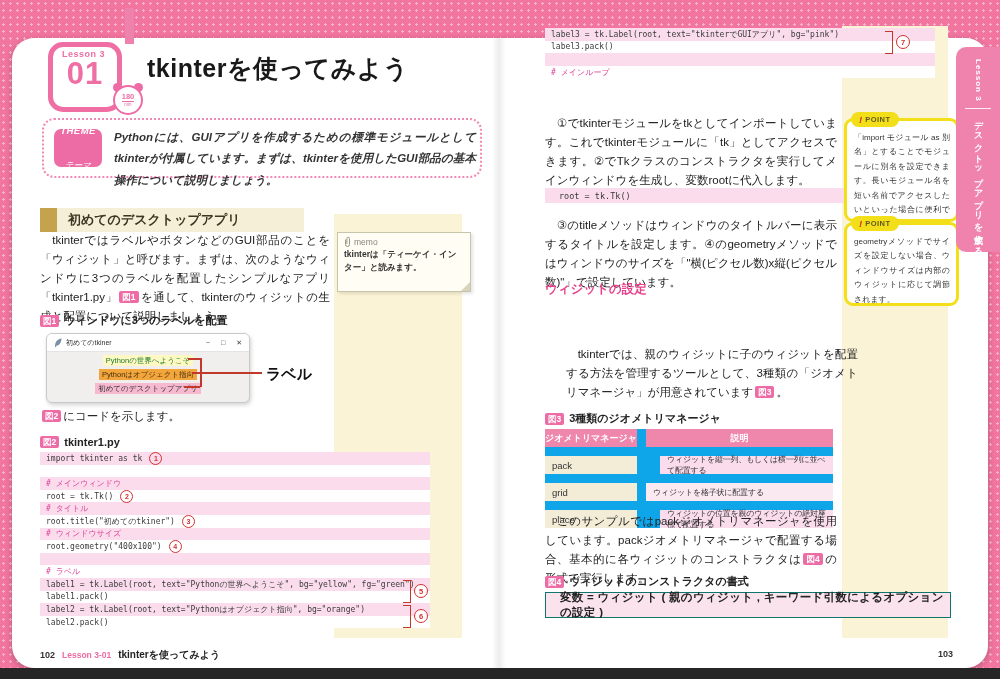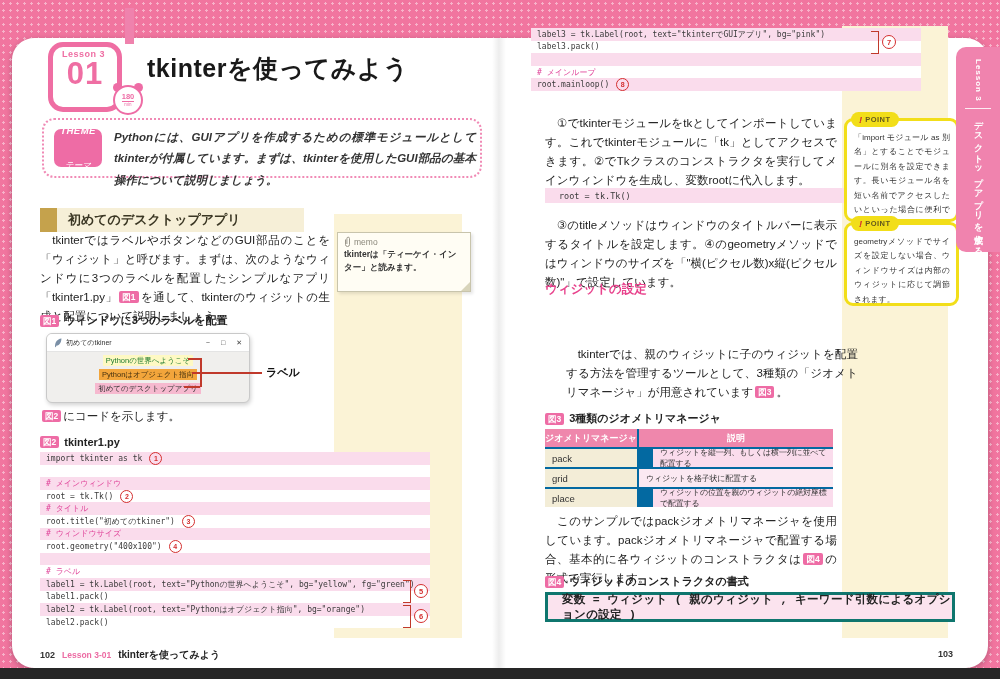--- a/index.html
+++ b/index.html
@@ -59,51 +59,51 @@
     border:1px solid #c9c9c9;border-radius:6px;box-shadow:1px 2px 4px rgba(0,0,0,.18);overflow:hidden;}
   .tkbar{height:17px;background:#fff;border-bottom:1px solid #e4e4e4;display:flex;align-items:center;padding:0 7px;gap:4px;}
   .tkbar .wt{font-size:7px;color:#333;flex:1 1 auto;}
   .tkbar .wc{font-size:7px;color:#444;margin-left:7px;}
   .tkbody{display:flex;flex-direction:column;align-items:center;padding-top:3px;gap:3px;}
   .chip{font-size:7.5px;line-height:11px;padding:0 3px;white-space:nowrap;}
   .chip1{background:#fef9c3;color:#1d7a2e;}
   .chip2{background:#f2a53b;color:#45310f;}
   .chip3{background:#f6b9cf;color:#333;}
   .rline{position:absolute;background:#c0392b;}
-  .ann-label{position:absolute;left:266px;top:365px;font-size:11px;font-weight:bold;color:#111;}
+  .ann-label{position:absolute;left:266px;top:365px;font-size:15px;font-weight:bold;color:#111;}
 
   
   .codebox{position:absolute;background:#fff;}
   .cl{height:12.6px;display:flex;align-items:center;padding-left:6px;white-space:pre;
     font-family:"DejaVu Sans Mono","Liberation Mono",monospace;font-size:8px;color:#3b3b3b;}
   .cl:nth-child(odd){background:#fadcec;}
   .cl.cmt{color:#e0459a;}
   .cnum{display:inline-flex;align-items:center;justify-content:center;flex:none;width:11px;height:11px;
     border:1px solid #d42f2f;border-radius:50%;color:#d42f2f;font-size:7px;font-weight:bold;margin-left:7px;
     font-family:"Liberation Sans","DejaVu Sans",sans-serif;}
   .cnum:empty{display:none;}
   .brk{position:absolute;width:7px;border:1.5px solid #c0392b;border-left:none;}
   .bnum{position:absolute;width:12px;height:12px;border:1px solid #d42f2f;border-radius:50%;color:#d42f2f;
     font-size:7.5px;font-weight:bold;display:flex;align-items:center;justify-content:center;background:#fff;}
 
   
   .rsub{position:absolute;font-size:12.5px;font-weight:bold;color:#e8428c;}
   .code-strip{position:absolute;background:#fadcec;display:flex;align-items:center;
     font-family:"DejaVu Sans Mono","Liberation Mono",monospace;font-size:8.5px;color:#3b3b3b;padding-left:14px;}
   .gm-table{position:absolute;left:545px;top:429px;width:288px;display:grid;grid-template-columns:92px 1fr;
-    gap:2px;background:#0369a1;}
+    gap:9px;background:#0ea5e9;}
   .gm-table div{display:flex;align-items:center;}
   .th{background:#ef87ac;color:#fff;font-size:9px;font-weight:bold;height:18px;justify-content:center;}
   .td-name{background:#f3edd7;color:#333;font-size:9.5px;height:18px;padding-left:7px;}
   .td-desc{font-size:8px;color:#333;height:18px;padding-left:7px;letter-spacing:-.2px;}
   .td-desc.d1,.td-desc.d3{background:#fadcec;margin-left:14px;}
   .td-desc.d2{background:#fbe9f2;}
   .fig4box{position:absolute;left:545px;top:592px;width:390px;height:24px;background:#fbe3ee;
-    border:3px solid #0f766e;display:flex;align-items:center;padding-left:14px;
-    font-size:11.5px;font-weight:bold;color:#222;letter-spacing:.3px;font-family:Liberation Mono, monospace;}
+    border:1px solid #0f766e;display:flex;align-items:center;padding-left:14px;
+    font-size:11.5px;font-weight:bold;color:#222;letter-spacing:.3px;}
 
   
   .memo{position:absolute;left:337px;top:232px;width:120px;height:52px;background:#fffdf4;
     border:1px solid #c8c4ac;box-shadow:2px 2px 3px rgba(0,0,0,.10);padding:3px 6px;}
   .memo-head{display:flex;align-items:center;gap:3px;font-size:8.5px;color:#8a877a;}
   .memo-text{font-size:8.5px;font-weight:bold;color:#333;line-height:1.55;margin-top:1px;}
   .memo-fold{position:absolute;right:0;bottom:0;width:0;height:0;
     border-left:9px solid transparent;border-bottom:9px solid #d8d4ba;}
 
   
@@ -224,26 +224,25 @@
     <div class="cl"><span>label1 = tk.Label(root, text="Pythonの世界へようこそ", bg="yellow", fg="green")</span></div>
     <div class="cl"><span>label1.pack()</span></div>
     <div class="cl"><span>label2 = tk.Label(root, text="Pythonはオブジェクト指向", bg="orange")</span></div>
     <div class="cl"><span>label2.pack()</span></div>
     <div class="brk" style="left:363px;top:128px;height:21px;"></div>
     <div class="bnum" style="left:374px;top:132px;">5</div>
     <div class="brk" style="left:363px;top:153px;height:21px;"></div>
     <div class="bnum" style="left:374px;top:157px;">6</div>
   </div>
 
-  <div class="codebox" style="left:531px;top:28px;width:390px;">
+  <div class="codebox" style="left:545px;top:28px;width:390px;">
     <div class="cl"><span>label3 = tk.Label(root, text="tkinterでGUIアプリ", bg="pink")</span></div>
     <div class="cl"><span>label3.pack()</span></div>
     <div class="cl"><span></span></div>
     <div class="cl cmt"><span># メインループ</span></div>
-    <div class="cl"><span>root.mainloop()</span><span class="cnum">8</span></div>
     <div class="brk" style="left:340px;top:3px;height:21px;"></div>
     <div class="bnum" style="left:351px;top:7px;">7</div>
   </div>
 
   <div class="para" style="left:545px;top:114px;width:292px;">　①でtkinterモジュールをtkとしてインポートしています。これでtkinterモジュールに「tk」としてアクセスできます。②でTkクラスのコンストラクタを実行してメインウィンドウを生成し、変数rootに代入します。</div>
   <div class="code-strip" style="left:545px;top:188px;width:298px;height:15px;">root = tk.Tk()</div>
   <div class="para" style="left:545px;top:216px;width:292px;">　③のtitleメソッドはウィンドウのタイトルバーに表示するタイトルを設定します。④のgeometryメソッドではウィンドウのサイズを「"横(ピクセル数)x縦(ピクセル数)"」で設定しています。</div>
   <div class="rsub" style="left:545px;top:281px;">ウィジットの設定</div>
   <div class="para" style="left:566px;top:345px;width:292px;">
     <span>　tkinterでは、親のウィジットに子のウィジットを配置する方法を管理するツールとして、3種類の「ジオメトリマネージャ」が用意されています</span><span class="fbadge">図3</span><span>。</span>

